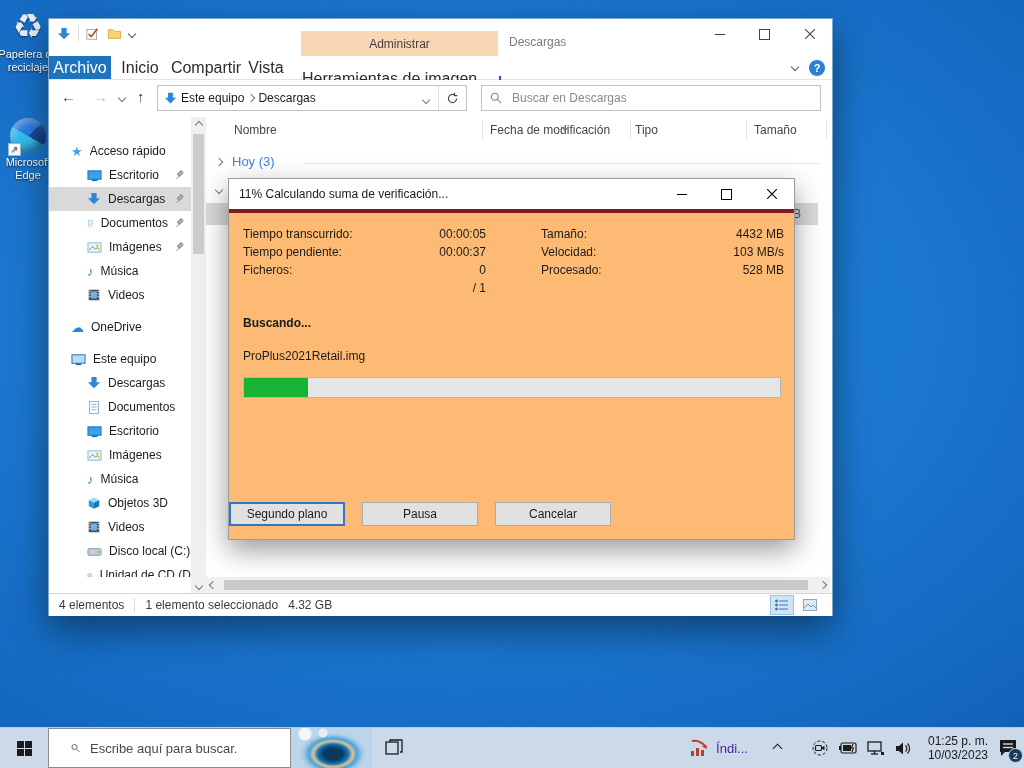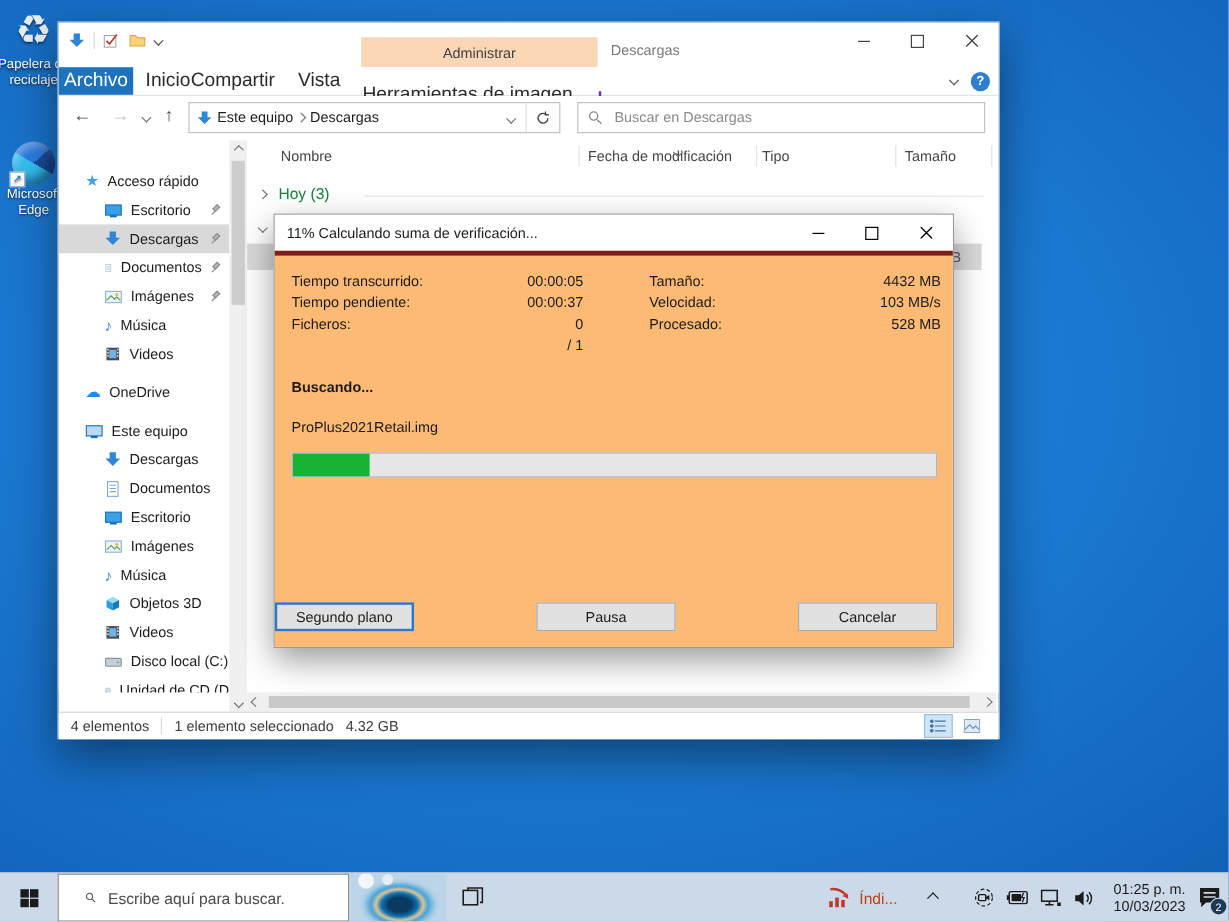--- a/index.html
+++ b/index.html
@@ -65,21 +65,21 @@
   .sscroll{position:absolute;left:142px;top:98px;width:15px;height:476px;background:#f0f0f0;}
   .sscroll .sarr{position:absolute;left:0;width:15px;height:15px;display:flex;align-items:center;justify-content:center;}
   .sthumb{position:absolute;left:2px;top:17px;width:11px;height:120px;background:#cdcdcd;}
   
   .files{position:absolute;left:157px;top:98px;right:0;height:460px;background:#fff;}
   .fhead{position:absolute;left:0;top:0;right:0;height:26px;font-size:12px;color:#454545;}
   .fcol{position:absolute;top:6px;}
   .colsep{position:absolute;top:4px;width:1px;height:18px;background:#e2e2e2;}
   .sortchev{position:absolute;left:356px;top:2px;}
   .group{position:absolute;left:0;top:34px;right:0;height:22px;}
-  .grp-lbl{position:absolute;left:26px;top:3px;font-size:13px;color:#15803d;}
+  .grp-lbl{position:absolute;left:26px;top:3px;font-size:13px;color:#3b82f6;}
   .grpline{position:absolute;left:98px;right:12px;top:12px;height:1px;background:#e8e8e8;}
   .grp-chev{position:absolute;left:10px;top:8px;}
   .expand-chev{position:absolute;left:10px;top:70px;}
   .selrow{position:absolute;left:0;top:86px;width:612px;height:22px;background:#d9d9d9;font-size:12px;color:#555;}
   .selrow .sz{position:absolute;left:555px;width:40px;top:4px;text-align:right;}
   .hscroll{position:absolute;left:157px;top:558px;right:2px;height:16px;background:#f0f0f0;}
   .hthumb{position:absolute;left:18px;right:22px;top:3px;height:10px;background:#c9c9c9;}
   .harr{position:absolute;top:5px;}
   
   .statusbar{position:absolute;left:0;top:574px;right:0;height:23px;border-top:1px solid #d6d6d6;background:#fff;
@@ -95,41 +95,41 @@
   .dtitle .txt{font-size:12px;color:#1b1b1b;margin-left:10px;}
   .dbtns{margin-left:auto;display:flex;}
   .dbtn{width:45px;height:30px;display:flex;align-items:center;justify-content:center;}
   .dbody{position:absolute;left:0;top:30px;right:0;bottom:0;background:#fdba74;border-top:4px solid #7f1d1d;font-size:12px;color:#1b1b1b;}
   .statcol{position:absolute;top:12px;}
   .statrow{display:flex;justify-content:space-between;height:18px;align-items:center;}
   .busy{position:absolute;left:14px;top:103px;font-weight:bold;}
   .fname{position:absolute;left:14px;top:136px;}
   .progress{position:absolute;left:14px;right:13px;top:164px;height:21px;background:#e6e6e6;border:1px solid #b5b5b5;box-sizing:border-box;}
   .pfill{height:100%;width:12%;background:#16b335;}
-  .dbuttons{position:absolute;left:0;right:13px;bottom:13px;display:flex;justify-content:space-between;gap:17px;}
+  .dbuttons{position:absolute;left:0;right:13px;bottom:13px;display:flex;justify-content:flex-start;gap:17px;}
   .btn{width:116px;height:24px;background:#e1e1e1;border:1px solid #adadad;font-size:12px;color:#1b1b1b;
     display:flex;align-items:center;justify-content:center;box-sizing:border-box;font-family:inherit;}
   .btn.focused{border:2px solid #2e79c7;}
   
   .taskbar{position:absolute;left:0;bottom:0;width:1024px;height:40px;background:#ccd9e9;border-top:1px solid #bccadd;}
   .tb{position:absolute;top:0;height:40px;display:flex;align-items:center;justify-content:center;}
   .start{left:0;width:48px;}
   .winlogo{display:grid;grid-template-columns:7px 7px;grid-template-rows:7px 7px;gap:1px;}
   .winlogo span{background:#1b1b1b;}
   .tsearch{left:48px;width:243px;background:#fff;border:1px solid #8c8c8c;box-sizing:border-box;
     display:flex;align-items:center;padding:0 22px;gap:8px;}
   .tsearch input{font-size:13px;color:#4a4a4a;}
   .tsearch input::placeholder{color:#4a4a4a;}
   .weather{left:291px;width:81px;overflow:hidden;padding:0;position:absolute;
     background:
       radial-gradient(circle 8px at 14px 6px, #f3f6f9 0 6px, transparent 7px),
       radial-gradient(circle 6px at 32px 5px, #e8eef4 0 4px, transparent 5px),
       radial-gradient(ellipse 34px 22px at 42px 26px, #0a3a60 0 28%, #1173b4 45%, #d8c49a 58%, #4aa3d8 70%, #a8cde6 88%, #bdd5e8 100%);}
   .tbtn{width:44px;position:relative;}
-  .news{left:680px;width:78px;gap:6px;font-size:13px;color:#c2410c;}
+  .news{left:680px;width:78px;gap:6px;font-size:13px;color:#4c1d95;}
   .tray-chev{left:762px;width:30px;font-size:12px;color:#1b1b1b;}
   .trayic{width:27px;}
   .clock{left:916px;width:74px;flex-direction:column;line-height:14px;font-size:12px;color:#1b1b1b;align-items:flex-end;padding-right:2px;box-sizing:border-box;}
   .notif{left:992px;width:32px;position:absolute;}
   .badge{position:absolute;right:1px;bottom:5px;width:13px;height:13px;border-radius:50%;background:#1b3a57;color:#fff;
     font-size:9px;display:flex;align-items:center;justify-content:center;border:1px solid #ccd9e9;}
   svg{display:block;}
 </style>
 </head>
 <body>
@@ -177,21 +177,21 @@
             <svg width="10" height="10" viewBox="0 0 10 10">
               <path d="M0 0 L10 10 M10 0 L0 10" stroke="#444" stroke-width="1.1"></path>
             </svg>
           </div>
       </div>
     </div>
 
     <div class="tabs">
       <div class="tab active" style="left:0;width:62px;">Archivo</div>
       <div class="tab" style="left:64px;width:54px;">Inicio</div>
-      <div class="tab" style="left:112px;width:66px;">Compartir</div>
+      <div class="tab" style="left:124px;width:66px;">Compartir</div>
       <div class="tab" style="left:192px;width:50px;">Vista</div>
       <div class="ctxtab">Herramientas de imagen de disco</div>
       <span class="cd abs" style="left:743px;top:8px;border-color:#555;"></span>
     </div>
     <div class="help-btn">?</div>
 
     <div class="toolbar">
       <span class="navbtn" style="left:12px;">←</span>
       <span class="navbtn" style="left:44px;color:#c3c3c3;">→</span>
       <span class="cd abs" style="left:70px;top:15px;"></span>

